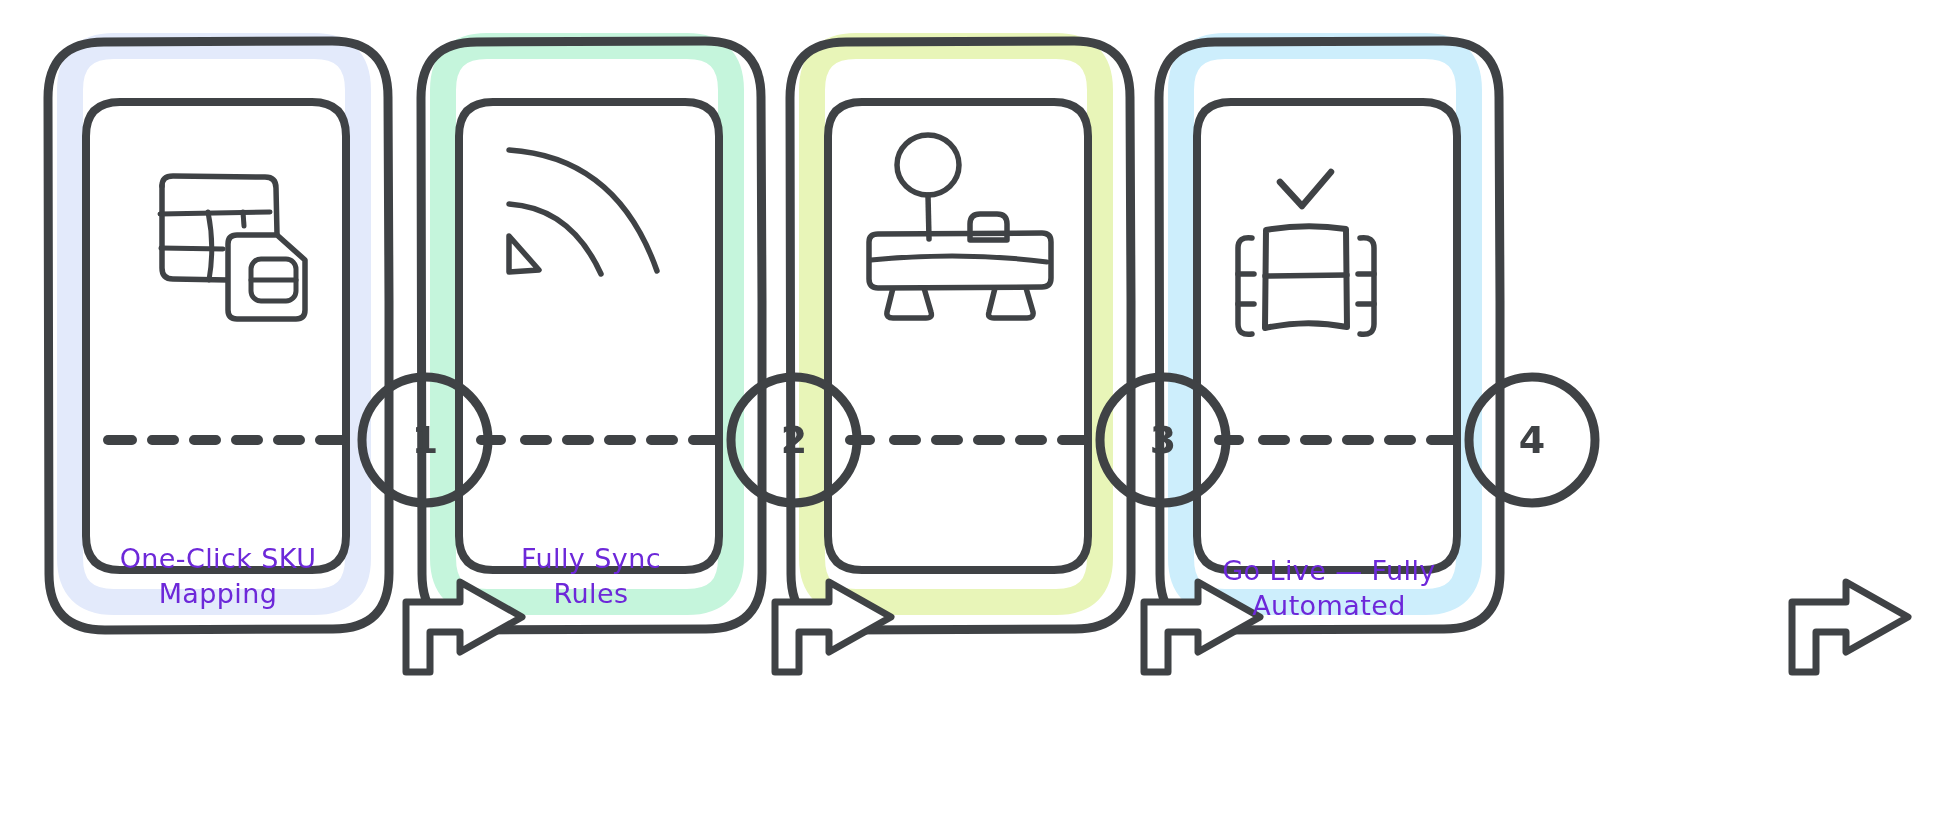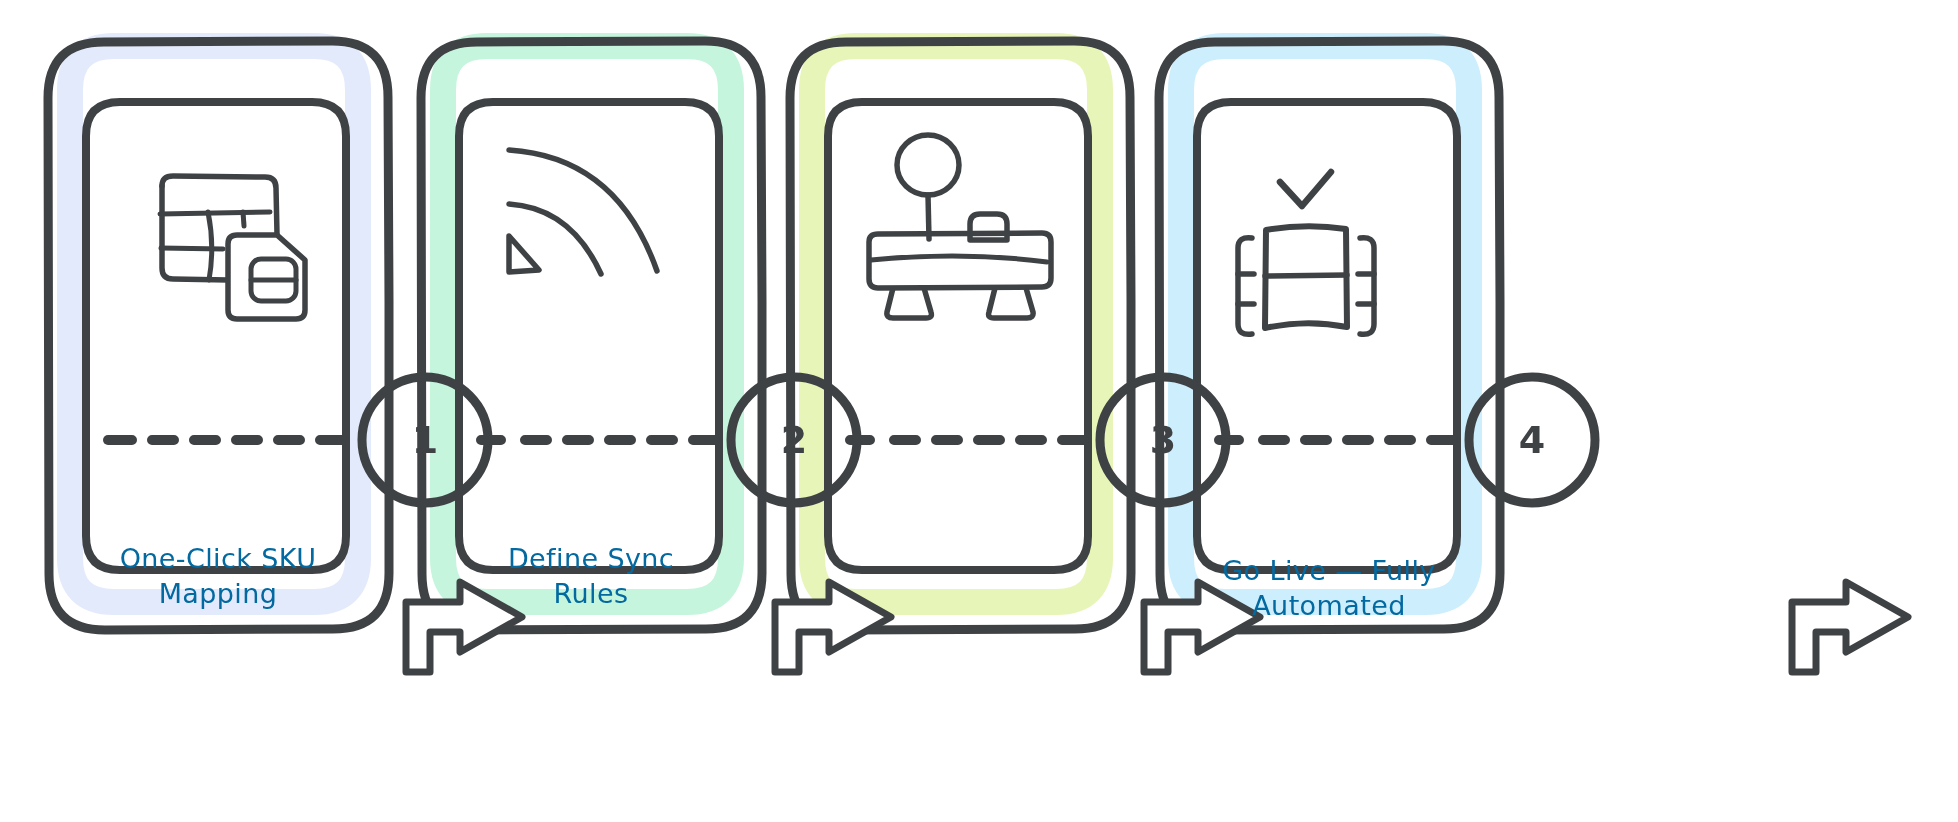--- a/index.html
+++ b/index.html
@@ -19,21 +19,21 @@
   }
   #stage > svg {
     position: absolute;
     top: 0; left: 0;
     width: 1958px;
     height: 822px;
   }
   .card-caption {
     position: absolute;
     text-align: center;
-    color: #0369a1;
+    color: #6d28d9;
     font-family: "DejaVu Sans", sans-serif;
     font-size: 27px;
     line-height: 1.28;
     letter-spacing: 0.4px;
     white-space: pre-line;
     pointer-events: none;
   }
   .badge-num {
     position: absolute;
     text-align: center;
@@ -179,21 +179,21 @@
     <g transform="translate(1142,580)">
       <use href="#icon-share-arrow"></use>
     </g>
     <g transform="translate(1790,580)">
       <use href="#icon-share-arrow"></use>
     </g>
   </svg>
 
   <div class="card-caption" style="left:86px; top:542px; width:264px;">One-Click SKU
 Mapping</div>
-  <div class="card-caption" style="left:459px; top:542px; width:264px;">Define Sync
+  <div class="card-caption" style="left:459px; top:542px; width:264px;">Fully Sync
 Rules</div>
   <div class="card-caption" style="left:1197px; top:542px; width:264px;margin-top:12px;">Go Live — Fully
 Automated</div>
 
   <div class="badge-num" style="left:395px; top:421px; width:60px;">1</div>
   <div class="badge-num" style="left:764px; top:421px; width:60px;">2</div>
   <div class="badge-num" style="left:1133px; top:421px; width:60px;">3</div>
   <div class="badge-num" style="left:1502px; top:421px; width:60px;">4</div>
 
 </div>

